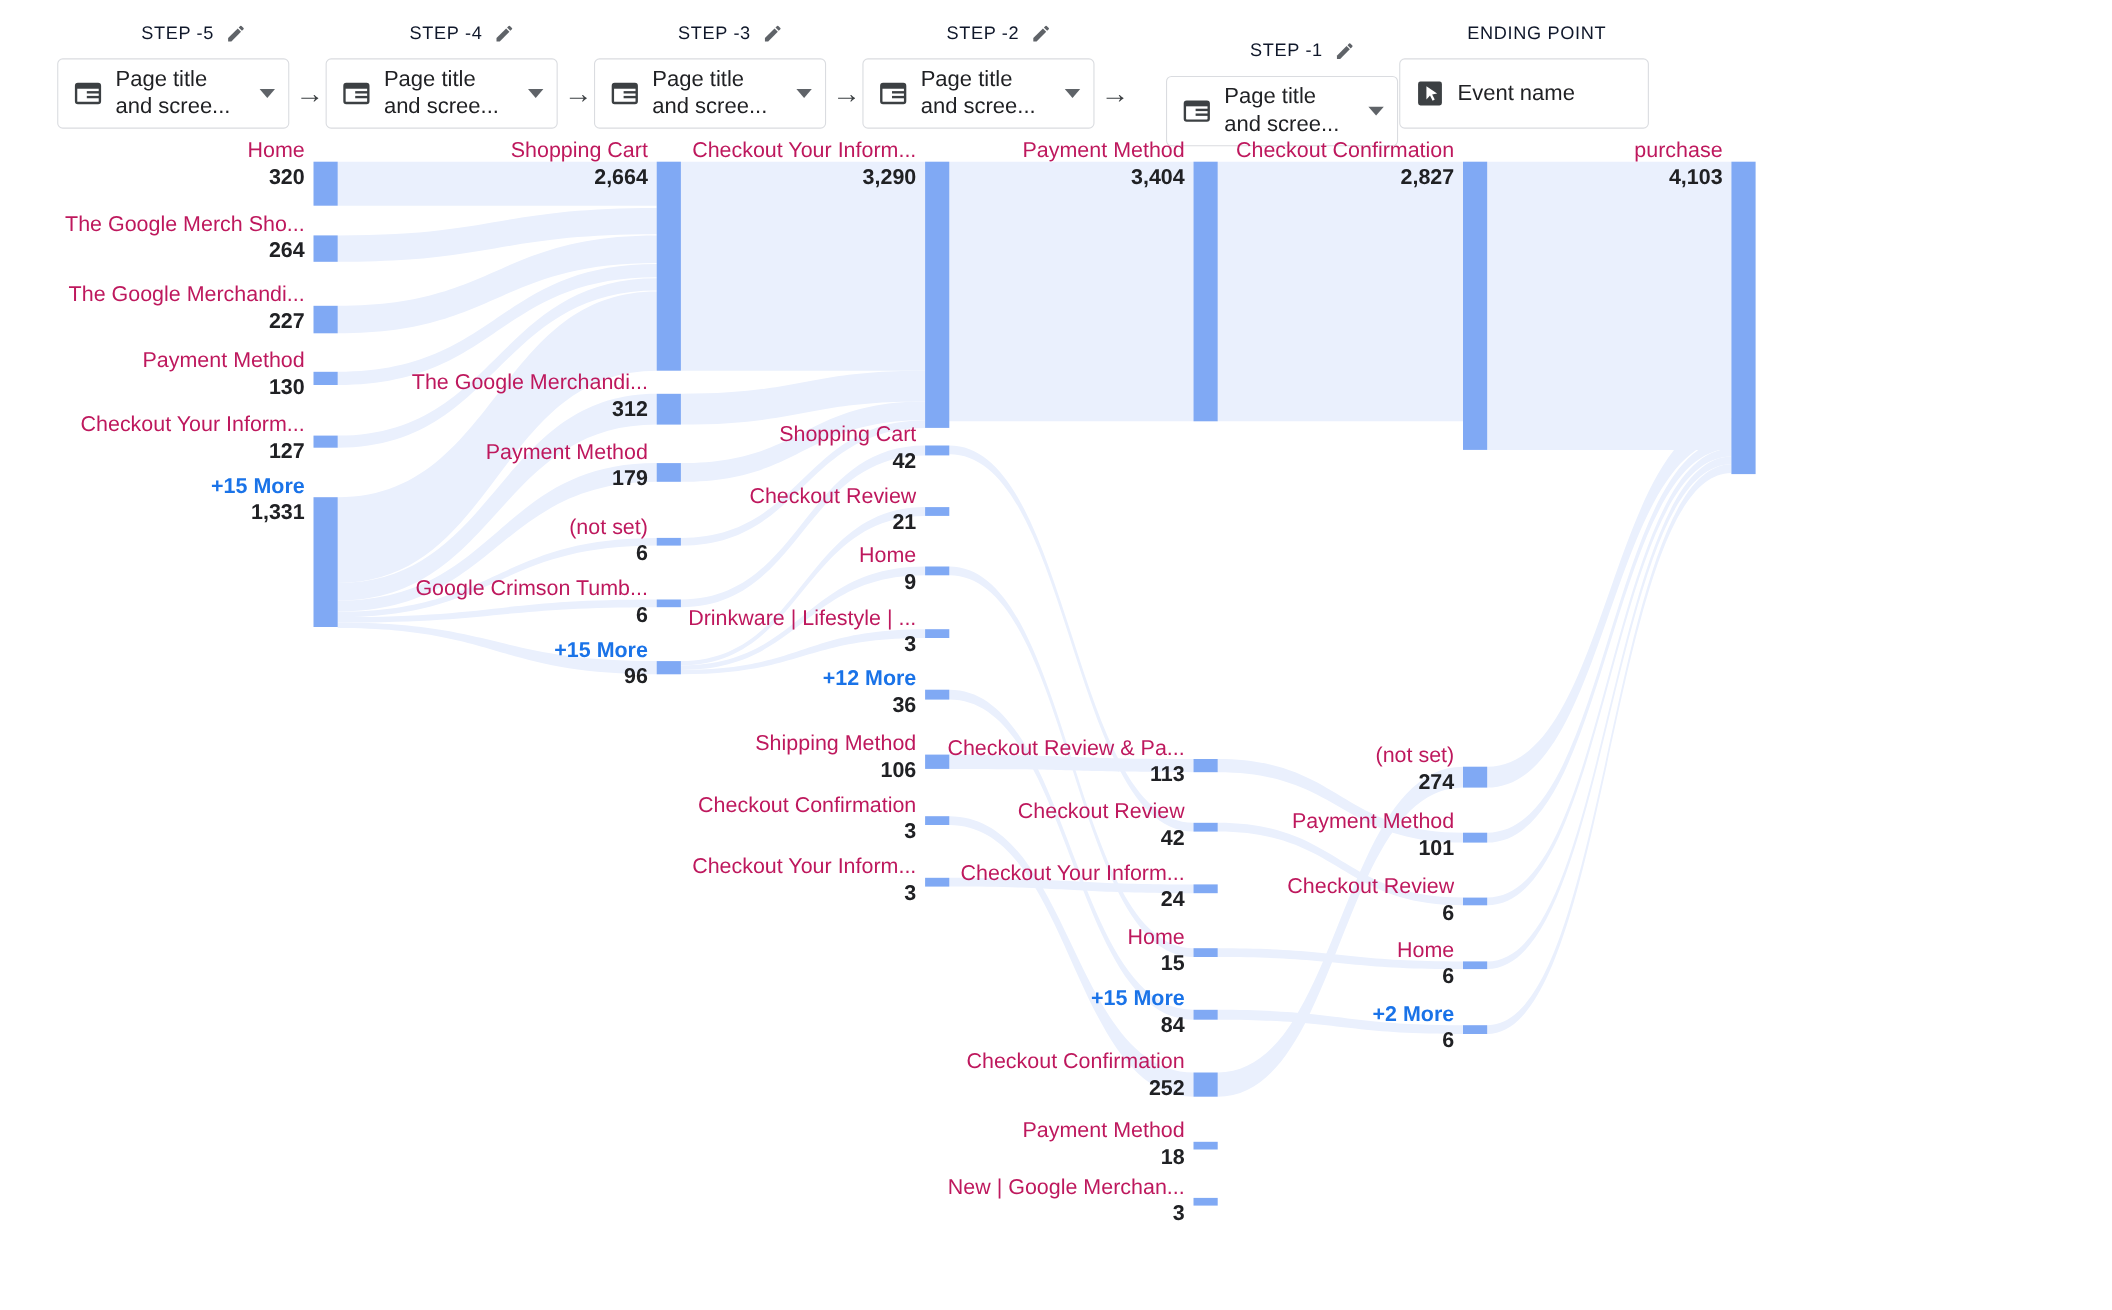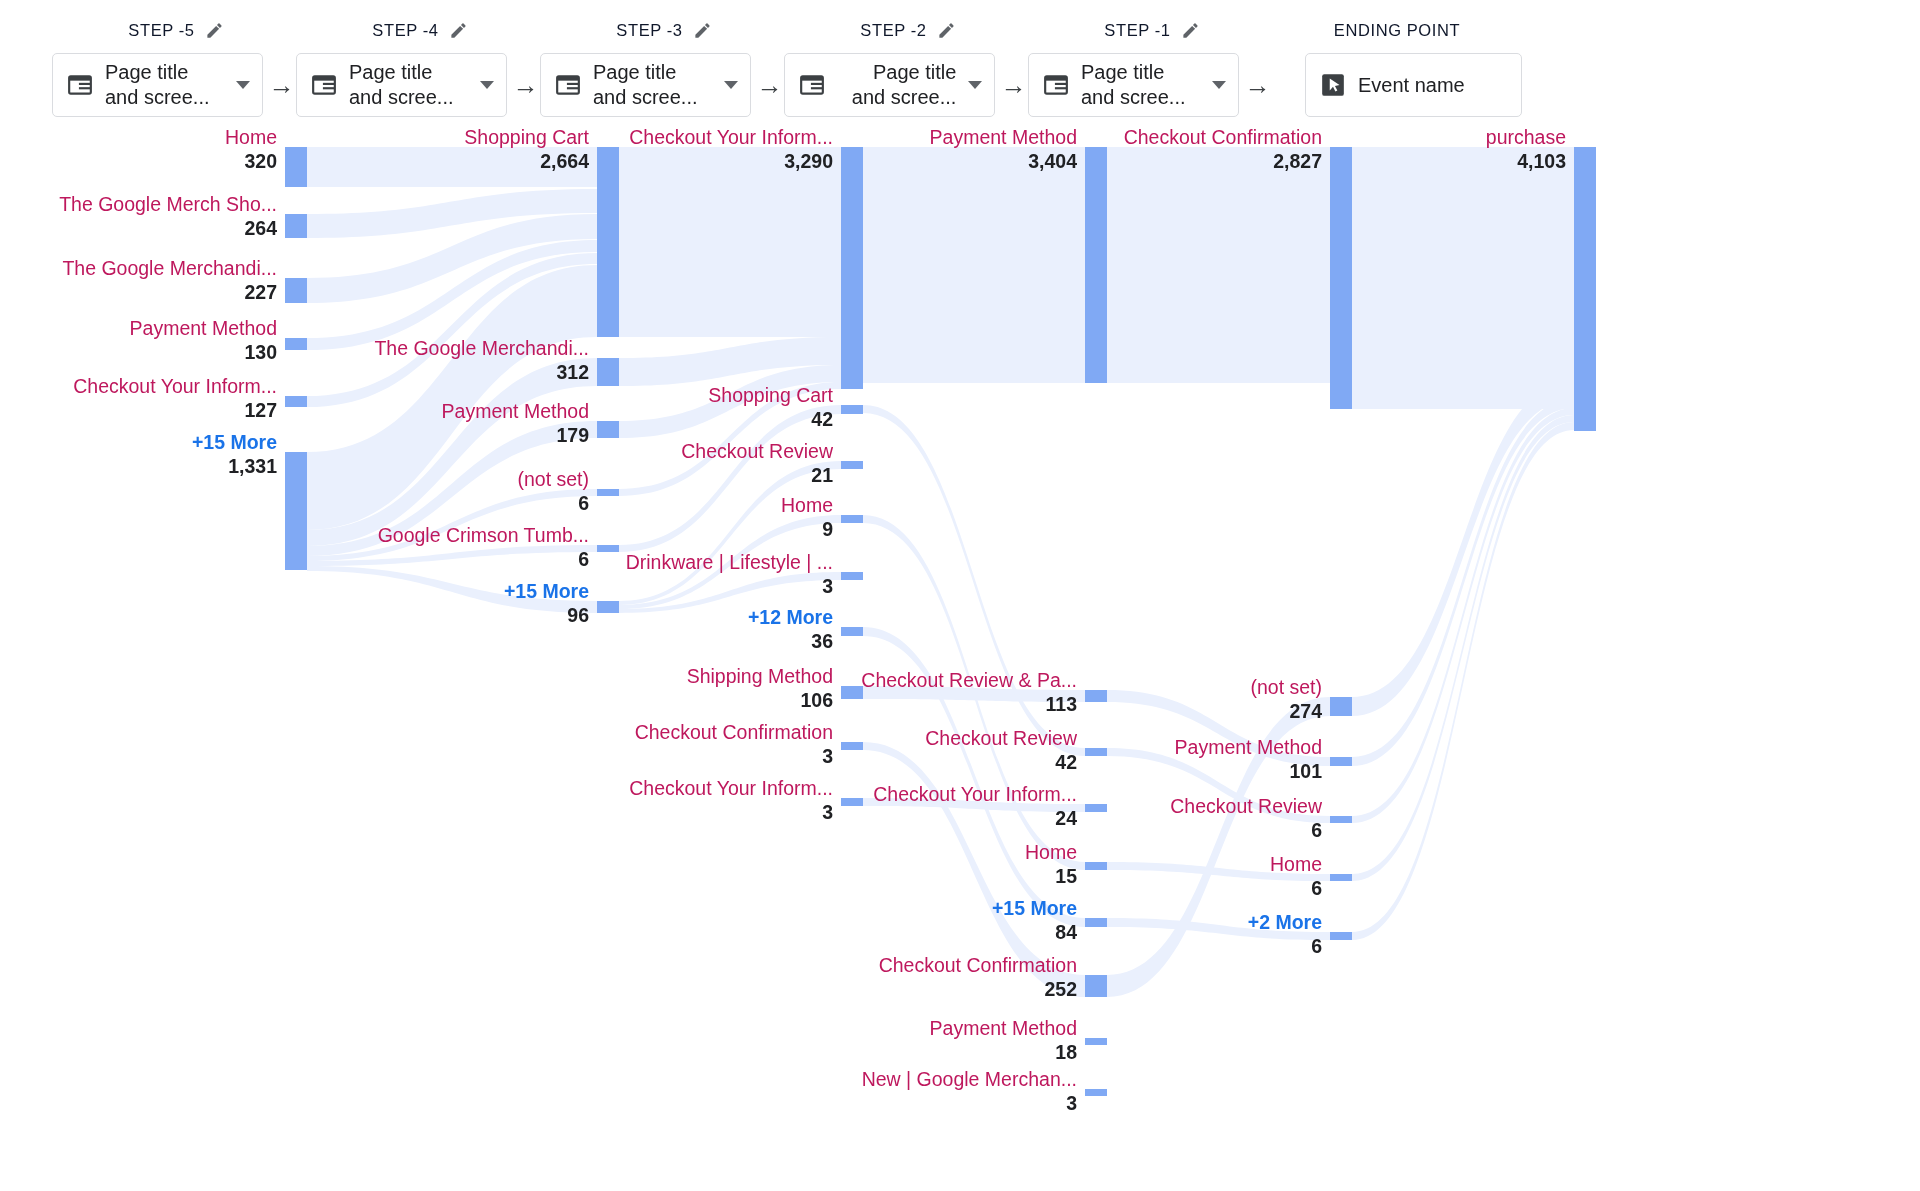--- a/index.html
+++ b/index.html
@@ -58,21 +58,21 @@
     height: 64px;
     border: 1px solid #dadce0;
     border-radius: 5px;
     background: #fff;
     display: flex;
     align-items: center;
     padding: 0 12px 0 14px;
     gap: 12px;
     cursor: pointer;
   }
-  .step-select.endpoint { width: 227px; margin-left: 33px; }
+  .step-select.endpoint { width: 227px; }
   .dim-icon {
     flex: 0 0 auto;
     width: 26px;
     height: 26px;
   }
   .dim-icon svg { display: block; }
   .select-label {
     flex: 1 1 auto;
     font-size: 20px;
     line-height: 25px;
@@ -224,21 +224,21 @@
                 <rect x="11" y="14" width="11" height="2" fill="#3c4043"></rect>
               </svg>
             </span>
             <span class="select-label">Page title
 and scree...</span>
             <span class="caret"></span>
           </div>
           <span class="arrow-sep">→</span>
         </div>
       </div>
-      <div class="step-header" style="left: 784px; width: 248px; text-align: right;">
+      <div class="step-header" style="left: 784px; width: 248px;">
         <div class="step-title-row">
           <span class="step-title">STEP -2</span>
           <span class="pencil-icon">
             <svg width="19" height="19" viewBox="0 0 24 24">
               <path d="M3 17.25V21h3.75L17.81 9.94l-3.75-3.75L3 17.25z" fill="#5f6368"></path>
               <path d="M20.71 7.04a1 1 0 0 0 0-1.41l-2.34-2.34a1 1 0 0 0-1.41 0l-1.83 1.83 3.75 3.75 1.83-1.83z" fill="#5f6368"></path>
             </svg>
           </span>
         </div>
         <div class="step-select-row">
@@ -251,21 +251,21 @@
                 <rect x="11" y="14" width="11" height="2" fill="#3c4043"></rect>
               </svg>
             </span>
             <span class="select-label">Page title
 and scree...</span>
             <span class="caret"></span>
           </div>
           <span class="arrow-sep">→</span>
         </div>
       </div>
-      <div class="step-header" style="left: 1028px; width: 248px;">
+      <div class="step-header" style="left: 1060px; width: 248px; margin-top: 16px;">
         <div class="step-title-row">
           <span class="step-title">STEP -1</span>
           <span class="pencil-icon">
             <svg width="19" height="19" viewBox="0 0 24 24">
               <path d="M3 17.25V21h3.75L17.81 9.94l-3.75-3.75L3 17.25z" fill="#5f6368"></path>
               <path d="M20.71 7.04a1 1 0 0 0 0-1.41l-2.34-2.34a1 1 0 0 0-1.41 0l-1.83 1.83 3.75 3.75 1.83-1.83z" fill="#5f6368"></path>
             </svg>
           </span>
         </div>
         <div class="step-select-row">

